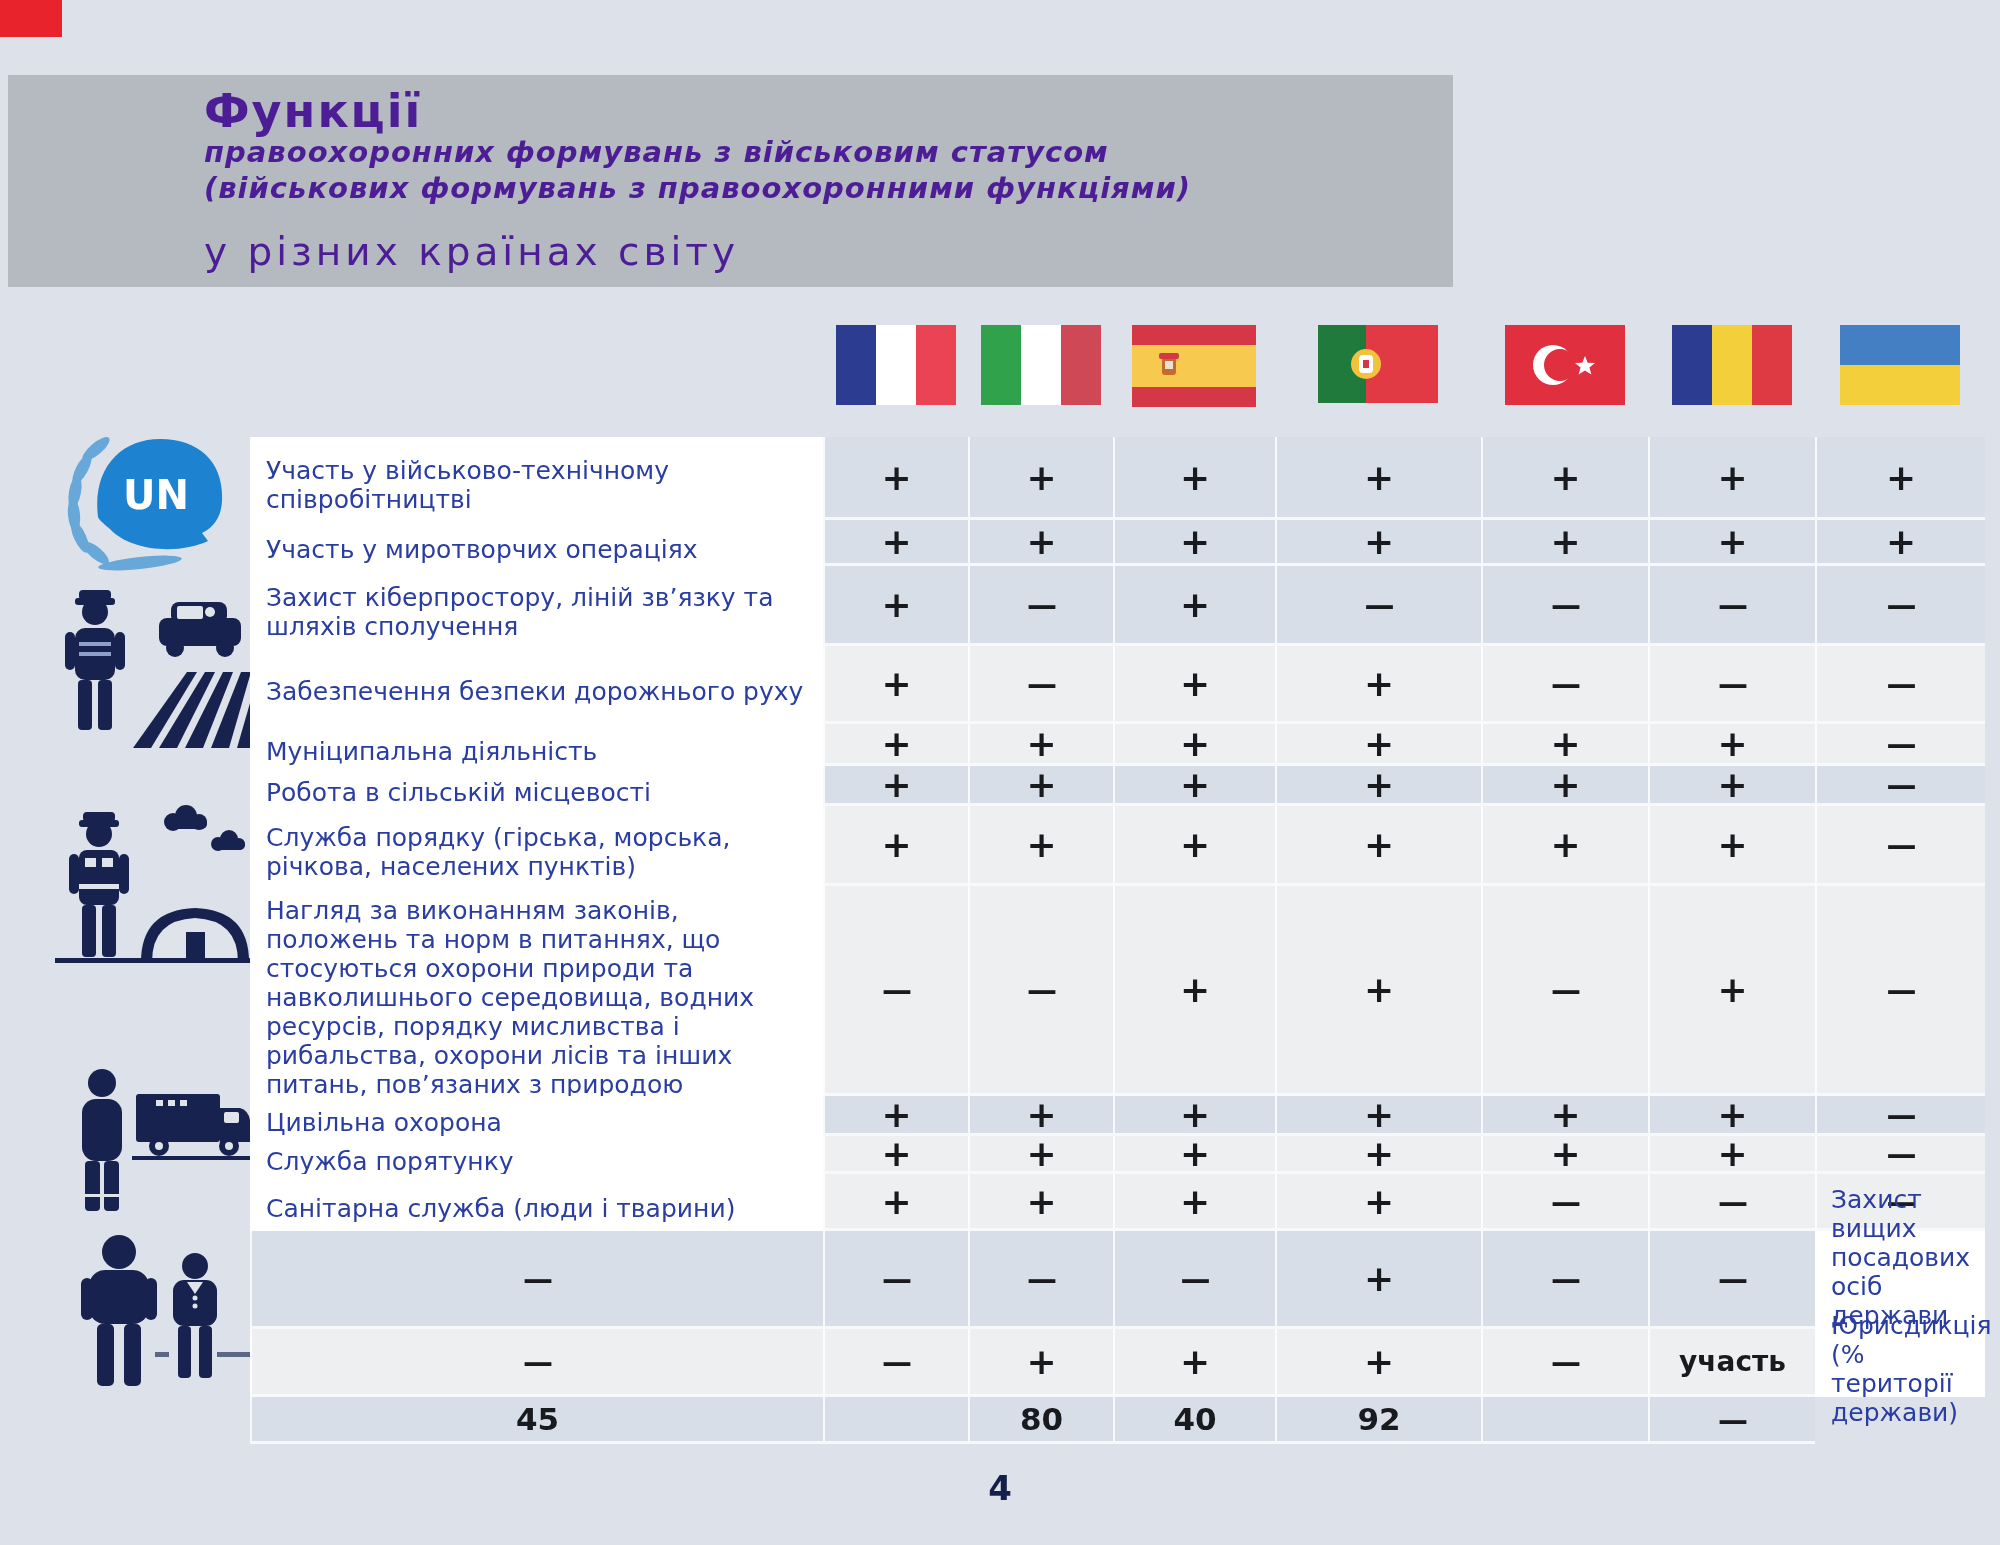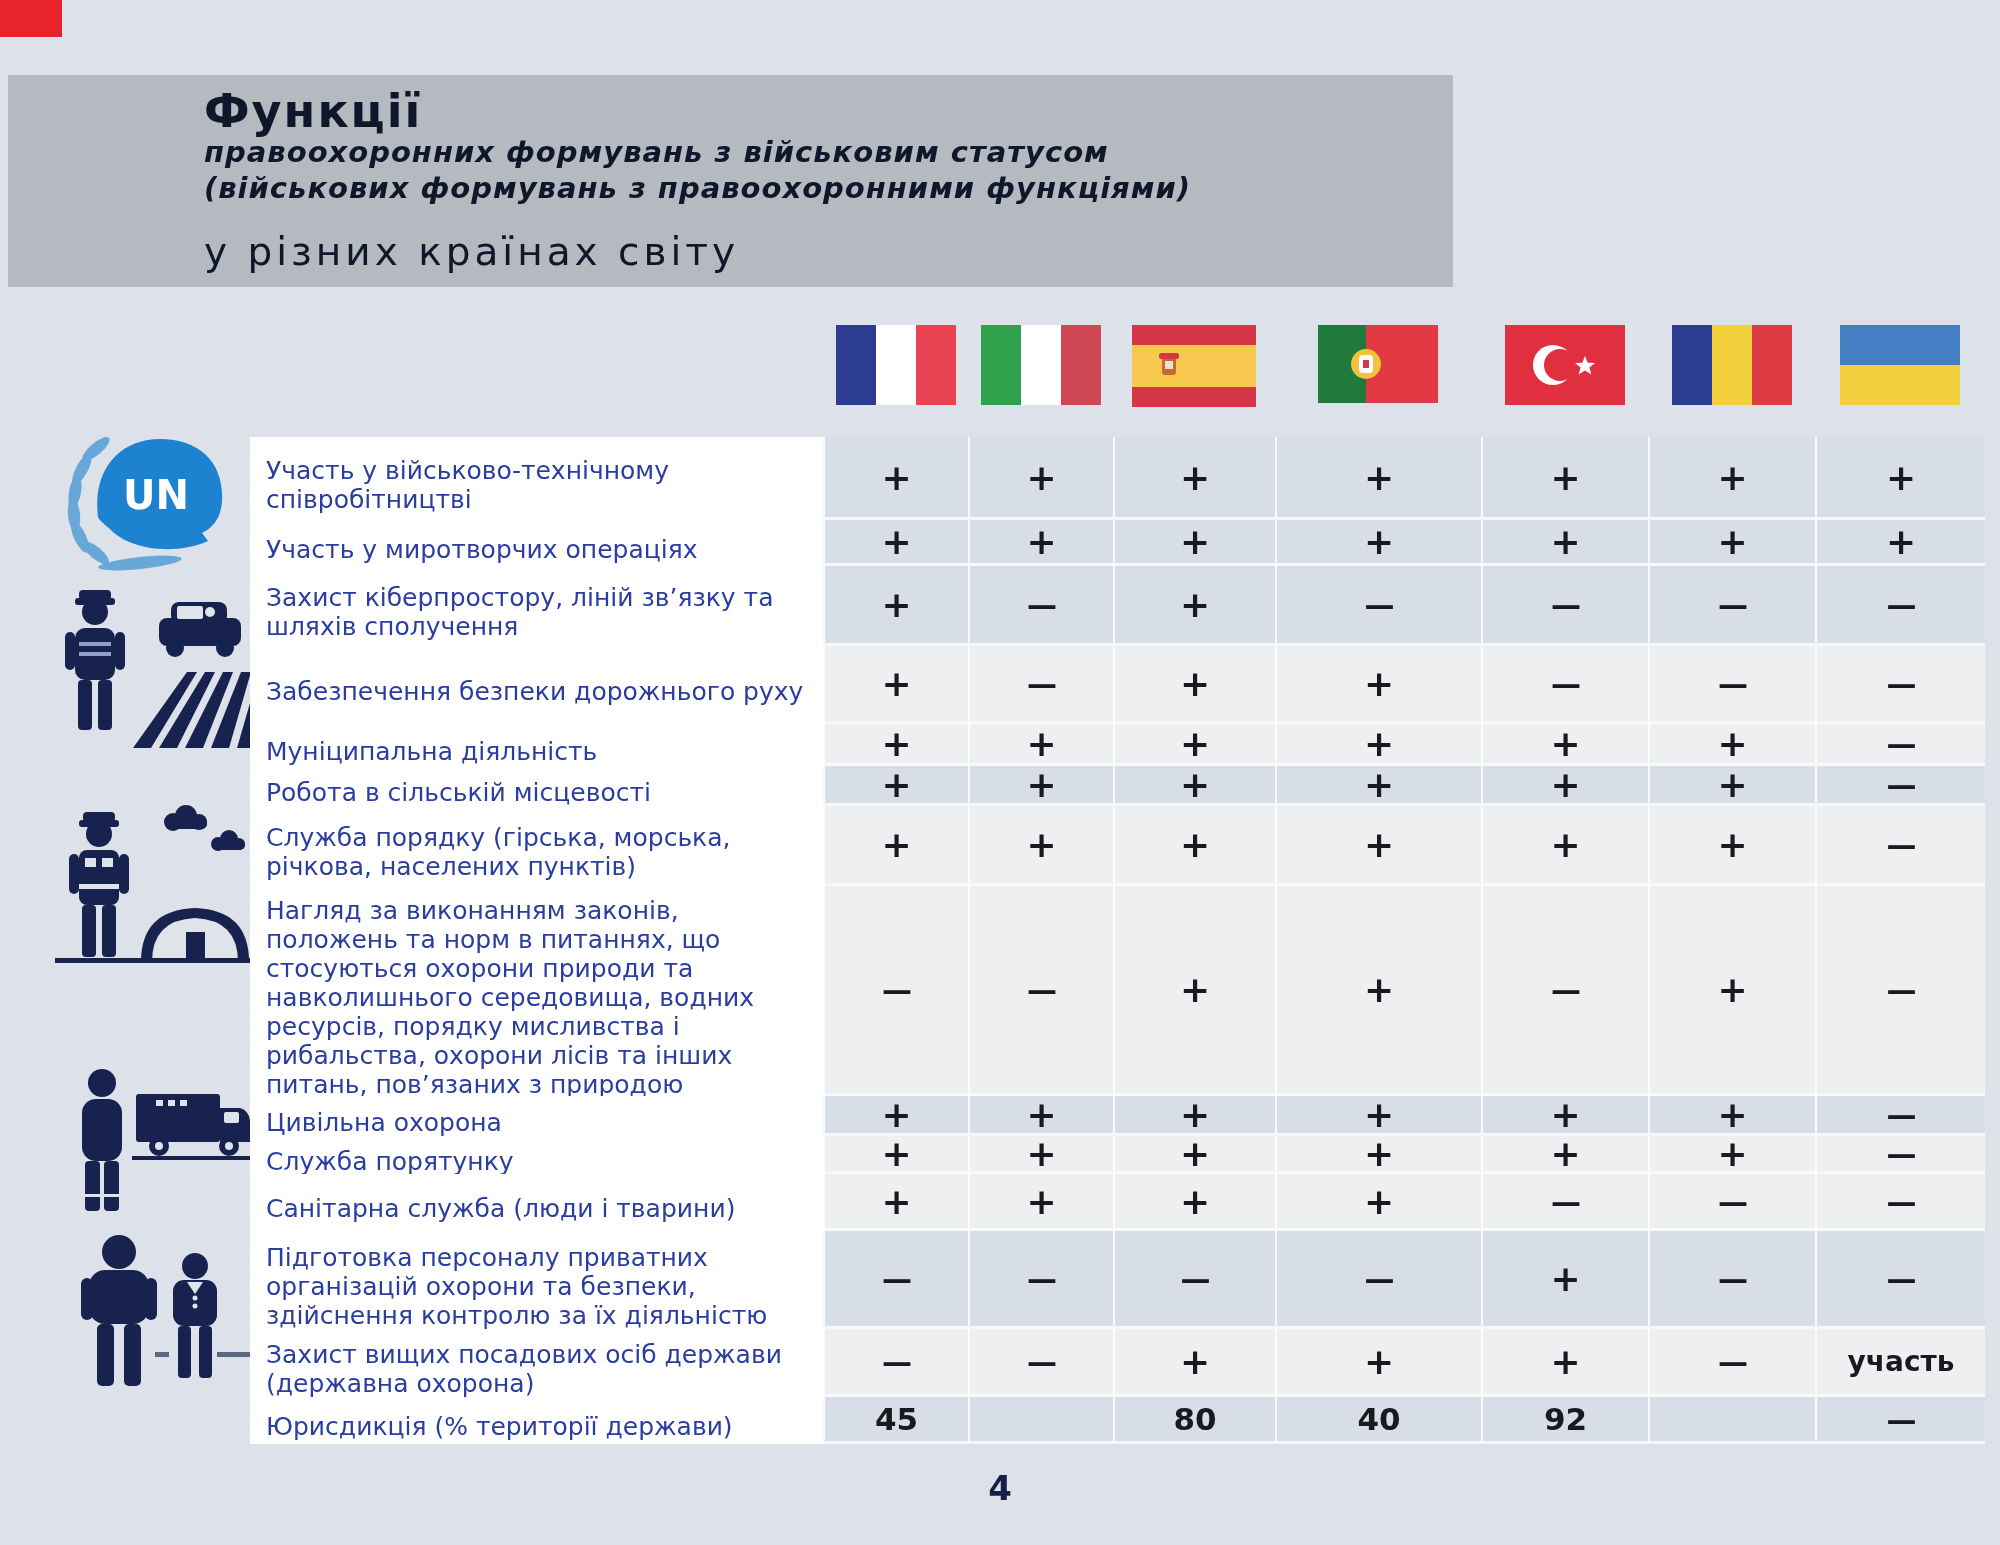--- a/index.html
+++ b/index.html
@@ -7,21 +7,21 @@
     font-family:"DejaVu Sans","Liberation Sans",sans-serif;
     background:#c8cdd6;
   }
   .page{
     position:relative;width:2000px;height:1545px;
     background:#dde2ea;overflow:hidden;
   }
   .red-chip{position:absolute;left:0;top:0;width:62px;height:37px;background:#e8232b;}
   .title-block{
     position:absolute;left:8px;top:75px;width:1445px;height:212px;
-    background:#b5b9c0;color:#0f172a;box-sizing:border-box;
+    background:#b5b9c0;color:#4c1d95;box-sizing:border-box;
     padding:12px 0 0 196px;
   }
   .t1{font-size:46px;font-weight:bold;letter-spacing:2px;line-height:1.05;}
   .t2{font-size:29px;font-weight:bold;letter-spacing:1px;line-height:1.22;font-style:italic;}
   .t4{font-size:39px;font-weight:normal;letter-spacing:4px;margin-top:23px;}
 
   .grid{
     position:absolute;left:250px;top:325px;
     display:grid;
     grid-template-columns:573px 145px 145px 162px 206px 167px 167px 170px;
@@ -475,21 +475,20 @@
       </div>
       <div class="data-cell shade-b">
         <span class="mark dash">—</span>
       </div>
       <div class="data-cell shade-b">
         <span class="mark dash">—</span>
       </div>
       <div class="data-cell shade-b">
         <span class="mark dash">—</span>
       </div>
-      <div class="label-cell">Підготовка персоналу приватних організацій охорони та безпеки, здійснення контролю за їх діяльністю</div>
       <div class="data-cell shade-a">
         <span class="mark dash">—</span>
       </div>
       <div class="data-cell shade-a">
         <span class="mark dash">—</span>
       </div>
       <div class="data-cell shade-a">
         <span class="mark dash">—</span>
       </div>
       <div class="data-cell shade-a">

